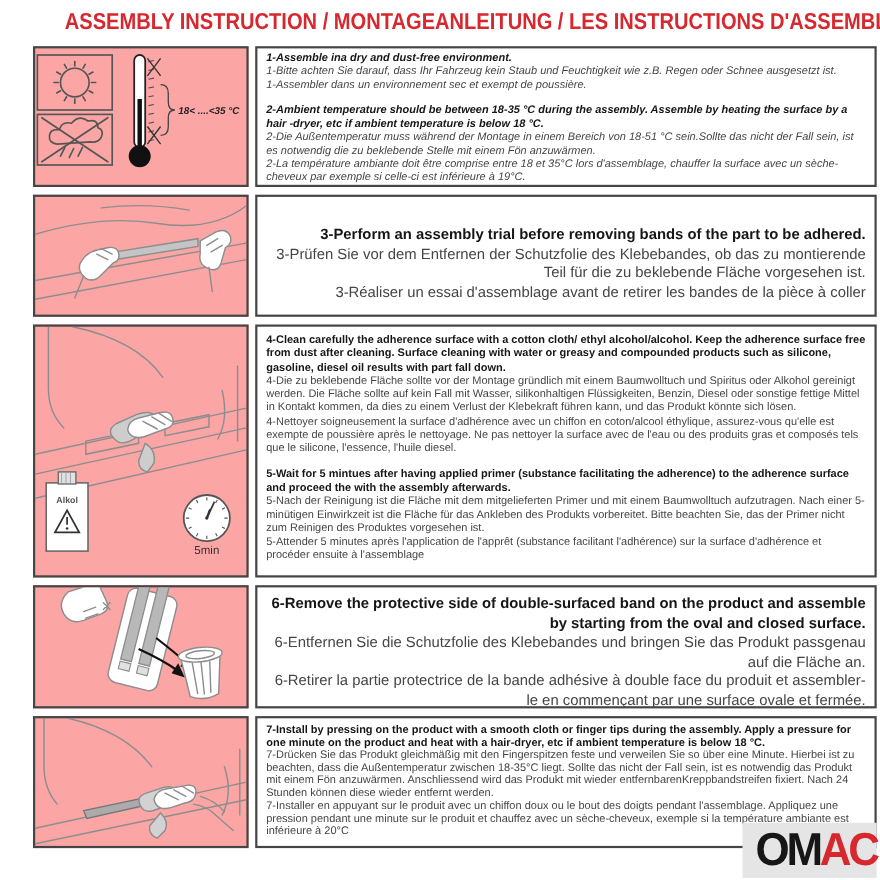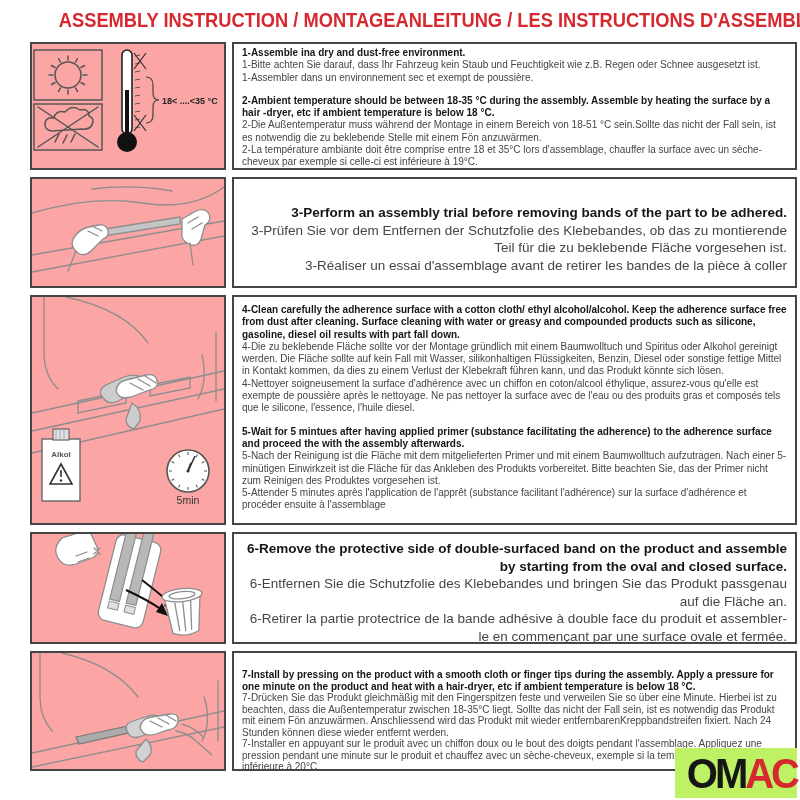--- a/index.html
+++ b/index.html
@@ -19,21 +19,21 @@
 
   .t-sm { font-size:10px; line-height:1.23; }
   .t-xs { font-size:10px; line-height:1.15; }
   .t-lg { font-size:13.5px; line-height:1.3;text-align:right; }
   .pad-lg { padding-top:25px; }
   .pad-md { padding-top:7px; }
   p.en { font-weight:bold; color:#161616; }
   p.tr { color:#454545; }
   .step + .step { margin-top:11px; }
 
-  .logo { position:absolute; top:748px; right:3px; height:50px; background:#bef264;
+  .logo { position:absolute; top:748px; right:3px; height:50px; background:#e5e5e5;
           padding-left:12px; display:flex; align-items:center; z-index:5; }
   .logo-text { font-size:40px; font-weight:bold; letter-spacing:-3px;
                transform:scaleY(1.05); line-height:1; }
   .logo-om { color:#161616; }
   .logo-ac { color:#d7282f; }
 
   .ill { stroke:#8d8d8d; stroke-width:1.3; fill:none; stroke-linecap:round; }
   .illf { stroke:#8d8d8d; stroke-width:1.3; fill:#ffffff; stroke-linecap:round; }
   .gray { stroke:#8d8d8d; stroke-width:1.3; fill:#c4c4c4; }
   .dk { stroke:#555555; stroke-width:1.5; fill:none; stroke-linecap:round; }
@@ -117,21 +117,21 @@
           <p class="tr">1-Bitte achten Sie darauf, dass Ihr Fahrzeug kein Staub und Feuchtigkeit wie z.B. Regen oder Schnee ausgesetzt ist.</p>
           <p class="tr">1-Assembler dans un environnement sec et exempt de poussière.</p>
         </div>
         <div class="step">
           <p class="en">2-Ambient temperature should be between 18-35 °C  during the assembly. Assemble by heating the surface by a hair -dryer, etc if ambient temperature is below 18 °C.</p>
           <p class="tr">2-Die Außentemperatur muss während der Montage in einem Bereich von 18-51 °C  sein.Sollte das nicht der Fall sein, ist es notwendig die zu beklebende Stelle mit einem Fön anzuwärmen.</p>
           <p class="tr">2-La température ambiante doit être comprise entre 18 et 35°C lors d'assemblage, chauffer la surface avec un sèche-cheveux par exemple si celle-ci est inférieure à 19°C.</p>
         </div>
       </div>
     </div>
-    <style>.row:nth-child(1) .icon-cell, .row:nth-child(1) .text-cell { height:128px; }</style>
+    <style>.row:nth-child(1) .icon-cell, .row:nth-child(1) .text-cell { height:128px;font-style:italic; }</style>
 
     <div class="row">
       <div class="icon-cell">
         <svg viewBox="0 0 192 107" preserveAspectRatio="none">
           <path d="M0,34 Q60,16 110,24 Q160,32 192,8" class="ill"></path>
           <path d="M60,10 Q100,5 140,12" class="ill"></path>
           <line x1="0" y1="76" x2="192" y2="42" class="ill"></line>
           <line x1="0" y1="93" x2="192" y2="57" class="ill"></line>
           <polygon points="60,52 148,38 148,45 60,59" class="gray"></polygon>
           <path d="M46,74 q-10,-8 -3,-17 q5,-7 14,-9 l10,-2 q8,-1 9,6 q1,6 -5,8 l-12,12 q-6,6 -13,2 z" class="illf"></path>
@@ -263,21 +263,21 @@
           <line x1="0" y1="114" x2="192" y2="74" class="ill"></line>
           <polygon points="44,84 120,68 123,74 47,91" fill="#ababab" stroke="#777" stroke-width="1.2"></polygon>
           <path d="M96,80 q-5,-9 5,-12 l15,-5 q11,-3 13,5 q2,8 -8,11 l-14,5 q-8,2 -11,-4 z" fill="#d2d2d2" stroke="#8d8d8d" stroke-width="1.3"></path>
           <path d="M108,74 q2,-9 12,-10 l18,-3 q9,-1 8,7 q-1,8 -10,9 l-12,4 q-13,4 -16,-7 z" class="illf"></path>
           <path d="M118,68 l12,6 M126,65 l11,6 M134,62 l10,6" class="ill"></path>
           <path d="M144,78 q12,2 20,10 l16,14" class="ill"></path>
           <path d="M150,71 q14,4 22,14" class="ill"></path>
           <path d="M114,86 q8,8 4,16 l-7,7 q-8,-3 -7,-11 z" fill="#d2d2d2" stroke="#8d8d8d" stroke-width="1.3"></path>
         </svg>
       </div>
-      <div class="text-cell t-xs" style="padding-top:16px">
+      <div class="text-cell t-xs" style="padding-top:5px">
         <div class="step">
           <p class="en">7-Install by pressing on the product with a smooth cloth or finger tips during the assembly. Apply a pressure for one minute on the product and heat with a hair-dryer, etc if ambient temperature is below 18 °C.</p>
           <p class="tr">7-Drücken Sie das Produkt gleichmäßig mit den Fingerspitzen feste und verweilen Sie so über eine Minute. Hierbei ist zu beachten, dass die Außentemperatur zwischen 18-35°C liegt. Sollte das nicht der Fall sein, ist es notwendig das Produkt mit einem Fön anzuwärmen. Anschliessend wird das Produkt mit wieder entfernbarenKreppbandstreifen fixiert. Nach 24 Stunden können diese wieder entfernt werden.</p>
           <p class="tr">7-Installer en appuyant sur le produit avec un chiffon doux ou le bout des doigts pendant l'assemblage. Appliquez une pression pendant une minute sur le produit et chauffez avec un sèche-cheveux, exemple si la température ambiante est inférieure à 20°C</p>
         </div>
       </div>
     </div>
     <style>.row:nth-of-type(5) .icon-cell, .row:nth-of-type(5) .text-cell { height:120px; }</style>
 
   </div>

